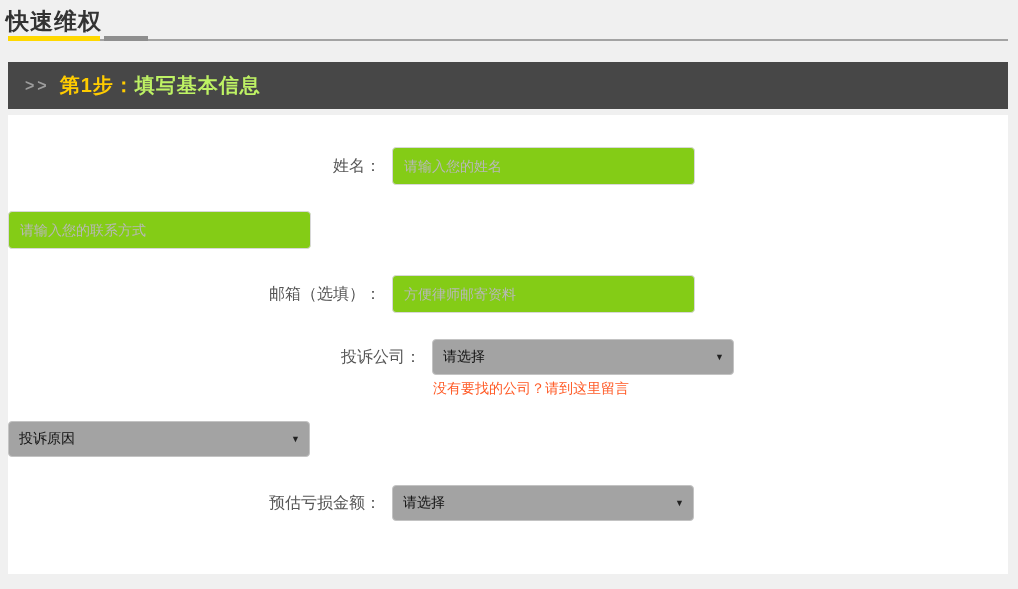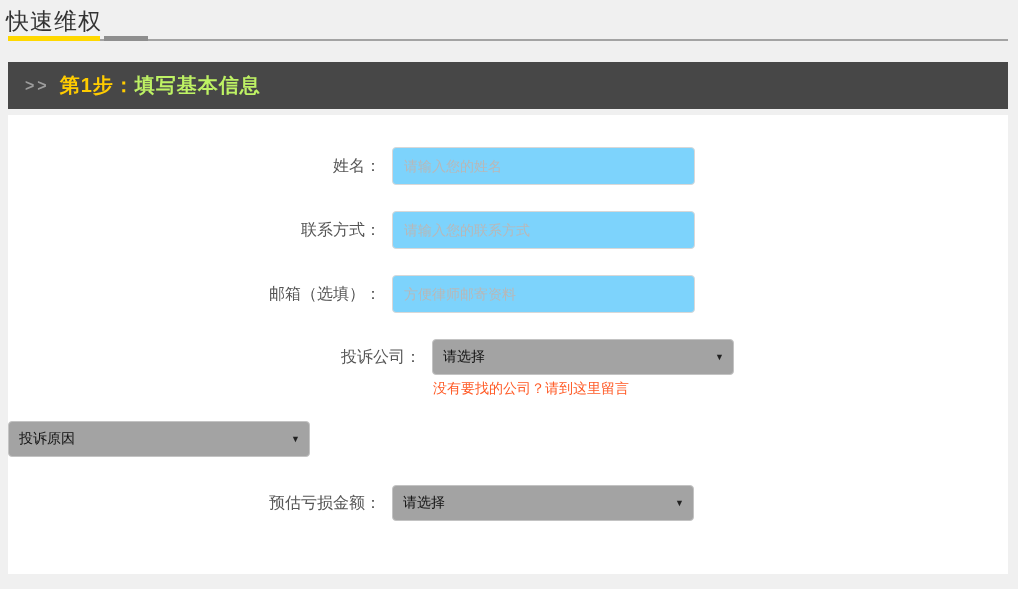--- a/index.html
+++ b/index.html
@@ -7,21 +7,21 @@
     width: 1018px; height: 589px;
     background: #f0f0f0;
     font-family: "Liberation Sans", "DejaVu Sans", sans-serif;
     overflow: hidden;
     position: relative;
   }
 
   
   .page-title {
     position: absolute; left: 6px; top: 6px;
-    font-size: 23px; font-weight: 400; color: #333;
+    font-size: 23px; font-weight: 700; color: #333;
     letter-spacing: 1px;
   }
   .title-rule {
     position: absolute; left: 8px; top: 39px;
     width: 1000px; height: 2px; background: #a3a3a3;
   }
   .title-rule-yellow {
     position: absolute; left: 8px; top: 36px;
     width: 92px; height: 5px; background: #ffd800;
   }
@@ -74,21 +74,21 @@
   .form-row.align-top .form-label { line-height: 36px; }
   .field { flex: none; }
 
   .text-input {
     width: 303px; height: 38px;
     border: 1px solid #d8d8d8; border-radius: 4px;
     padding: 0 11px;
     font-size: 14px; color: #333;
     font-family: inherit;
     outline: none;
-    background: #7dd3fc;
+    background: #84cc16;
   }
   .text-input::placeholder { color: #b8b8b8; opacity: 1; }
 
   .select-box {
     position: relative;
     width: 302px; height: 36px;
     border: 1px solid #c3c3c3; border-radius: 4px;
     background: #a3a3a3;
     display: flex; align-items: center;
     padding: 0 24px 0 10px;
@@ -126,21 +126,20 @@
   <form>
 
     <div class="form-row">
       <label class="form-label">姓名：</label>
       <div class="field">
         <input type="text" class="text-input" placeholder="请输入您的姓名" style="">
       </div>
     </div>
 
     <div class="form-row">
-      <label class="form-label">联系方式：</label>
       <div class="field">
         <input type="text" class="text-input" placeholder="请输入您的联系方式" style="">
       </div>
     </div>
 
     <div class="form-row">
       <label class="form-label">邮箱（选填）：</label>
       <div class="field">
         <input type="text" class="text-input" placeholder="方便律师邮寄资料" style="">
       </div>

